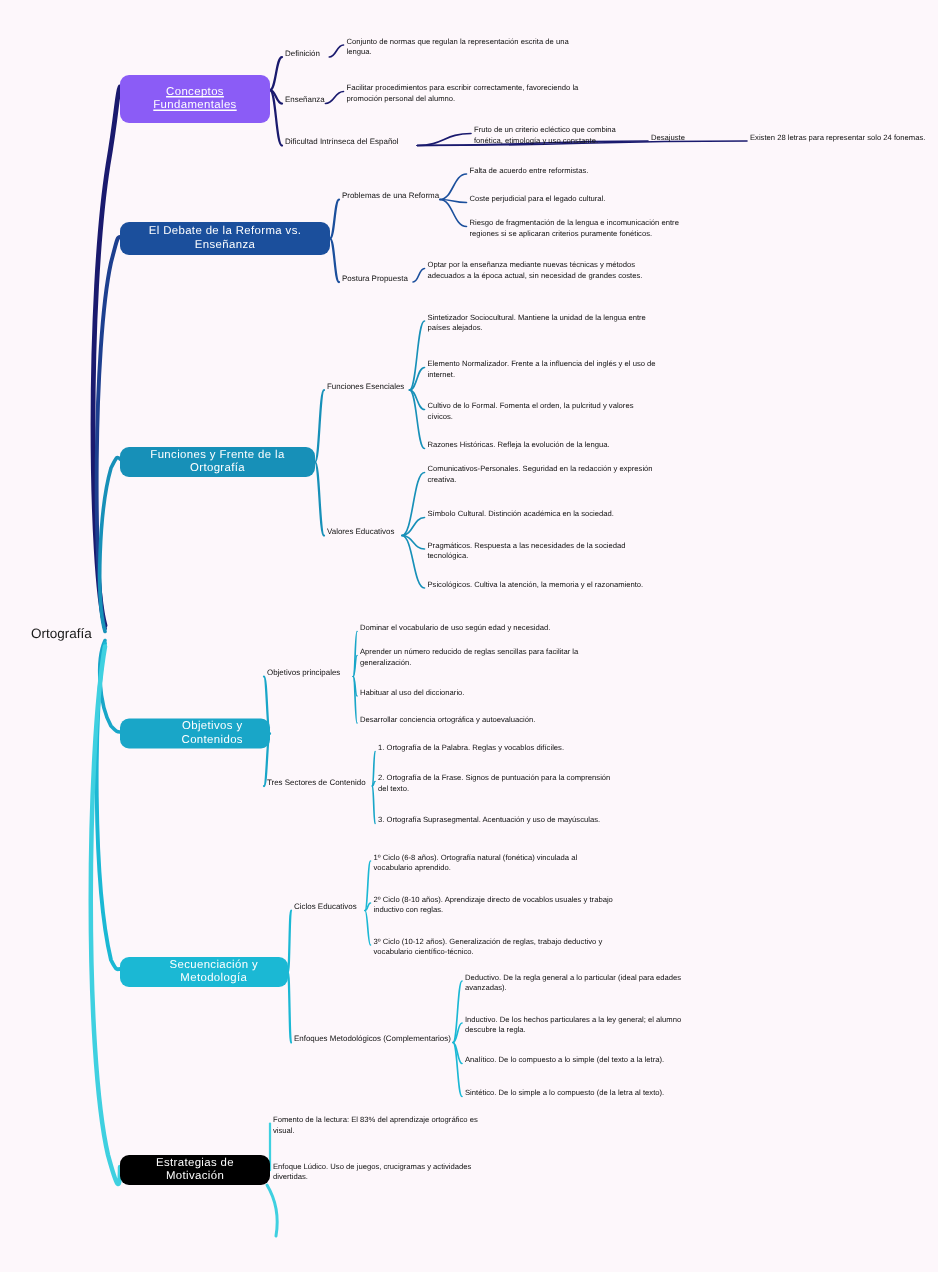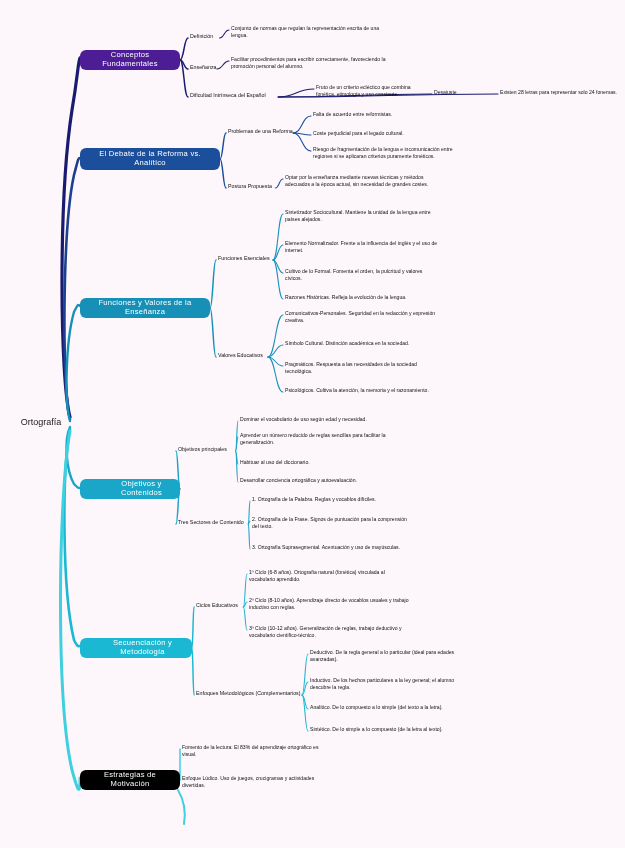--- a/index.html
+++ b/index.html
@@ -95,37 +95,37 @@
       <path d="M302 695 C 305 695, 305 682, 308 682" stroke="#1bb8d4" stroke-width="1.1" fill="none" stroke-linecap="round"></path>
       <path d="M302 695 C 305 695, 305 709, 308 709" stroke="#1bb8d4" stroke-width="1.1" fill="none" stroke-linecap="round"></path>
       <path d="M302 695 C 305 695, 305 731, 308 731" stroke="#1bb8d4" stroke-width="1.1" fill="none" stroke-linecap="round"></path>
       <path d="M180 780 C 180 780, 180 749, 180 749" stroke="#3fd0e0" stroke-width="1.5" fill="none" stroke-linecap="round"></path>
       <path d="M180 780 C 180 780, 180 780, 180 780" stroke="#3fd0e0" stroke-width="1.5" fill="none" stroke-linecap="round"></path>
     </g>
 </svg>
 
 <div id="nodes">
     <div class="node root" style="left: 10px; top: 411px; text-align: right;">Ortografía</div>
-    <div class="node branch" style="left: 80px; top: 50px; width: 100px; height: 20px; background: #4c1d95;">Conceptos Fundamentales</div>
+    <div class="node branch" style="left: 80px; top: 50px; width: 100px; height: 32px; background: #8b5cf6; text-decoration: underline;">Conceptos Fundamentales</div>
     <div class="sub" style="left: 190px; top: 33px;">Definición</div>
     <div class="leaf" style="left: 231px; top: 25px; width: 160px;">Conjunto de normas que regulan la representación escrita de una lengua.</div>
     <div class="sub" style="left: 190px; top: 64px;">Enseñanza</div>
     <div class="leaf" style="left: 231px; top: 56px; width: 160px;">Facilitar procedimientos para escribir correctamente, favoreciendo la promoción personal del alumno.</div>
     <div class="sub" style="left: 190px; top: 92px;">Dificultad Intrínseca del Español</div>
     <div class="leaf" style="left: 316px; top: 84px; width: 110px;">Fruto de un criterio ecléctico que combina fonética, etimología y uso constante.</div>
     <div class="leaf" style="left: 434px; top: 89px; width: 40px;">Desajuste</div>
     <div class="leaf" style="left: 500px; top: 89px; width: 122px;">Existen 28 letras para representar solo 24 fonemas.</div>
-    <div class="node branch" style="left: 80px; top: 148px; width: 140px; height: 22px; background: rgb(27, 79, 156);">El Debate de la Reforma vs.  Analítico</div>
+    <div class="node branch" style="left: 80px; top: 148px; width: 140px; height: 22px; background: rgb(27, 79, 156);">El Debate de la Reforma vs.  Enseñanza</div>
     <div class="sub" style="left: 228px; top: 128px;">Problemas de una Reforma</div>
     <div class="leaf" style="left: 313px; top: 111px; width: 150px;">Falta de acuerdo entre reformistas.</div>
     <div class="leaf" style="left: 313px; top: 130px; width: 150px;">Coste perjudicial para el legado cultural.</div>
     <div class="leaf" style="left: 313px; top: 146px; width: 155px;">Riesgo de fragmentación de la lengua e incomunicación entre regiones si se aplicaran criterios puramente fonéticos.</div>
     <div class="sub" style="left: 228px; top: 183px;">Postura Propuesta</div>
     <div class="leaf" style="left: 285px; top: 174px; width: 160px;">Optar por la enseñanza mediante nuevas técnicas y métodos adecuados a la época actual, sin necesidad de grandes costes.</div>
-    <div class="node branch" style="left: 80px; top: 298px; width: 130px; height: 20px; background: rgb(23, 144, 184);">Funciones y Valores de la Enseñanza</div>
+    <div class="node branch" style="left: 80px; top: 298px; width: 130px; height: 20px; background: rgb(23, 144, 184);">Funciones y Frente de la Ortografía</div>
     <div class="sub" style="left: 218px; top: 255px;">Funciones Esenciales</div>
     <div class="leaf" style="left: 285px; top: 209px; width: 155px;">Sintetizador Sociocultural. Mantiene la unidad de la lengua entre países alejados.</div>
     <div class="leaf" style="left: 285px; top: 240px; width: 155px;">Elemento Normalizador. Frente a la influencia del inglés y el uso de internet.</div>
     <div class="leaf" style="left: 285px; top: 268px; width: 155px;">Cultivo de lo Formal. Fomenta el orden, la pulcritud y valores cívicos.</div>
     <div class="leaf" style="left: 285px; top: 294px; width: 155px;">Razones Históricas. Refleja la evolución de la lengua.</div>
     <div class="sub" style="left: 218px; top: 352px;">Valores Educativos</div>
     <div class="leaf" style="left: 285px; top: 310px; width: 155px;">Comunicativos-Personales. Seguridad en la redacción y expresión creativa.</div>
     <div class="leaf" style="left: 285px; top: 340px; width: 155px;">Símbolo Cultural. Distinción académica en la sociedad.</div>
     <div class="leaf" style="left: 285px; top: 361px; width: 155px;">Pragmáticos. Respuesta a las necesidades de la sociedad tecnológica.</div>
     <div class="leaf" style="left: 285px; top: 387px; width: 155px;">Psicológicos. Cultiva la atención, la memoria y el razonamiento.</div>

